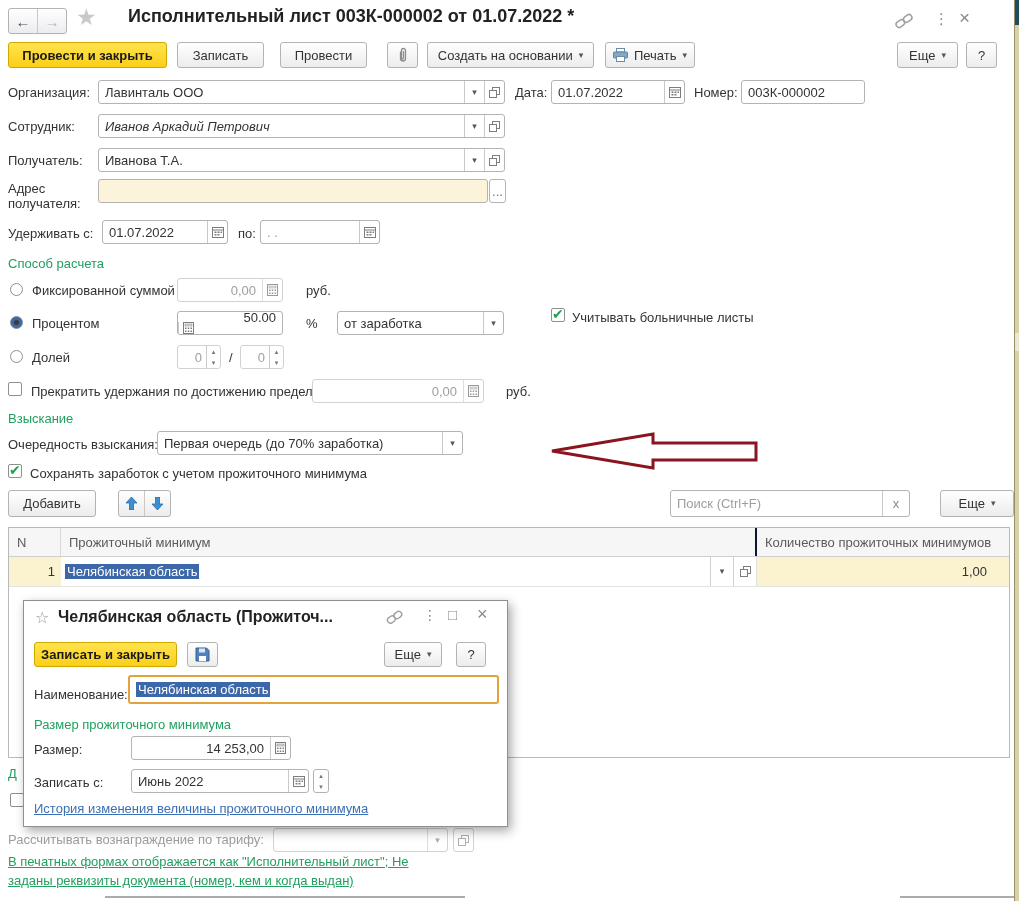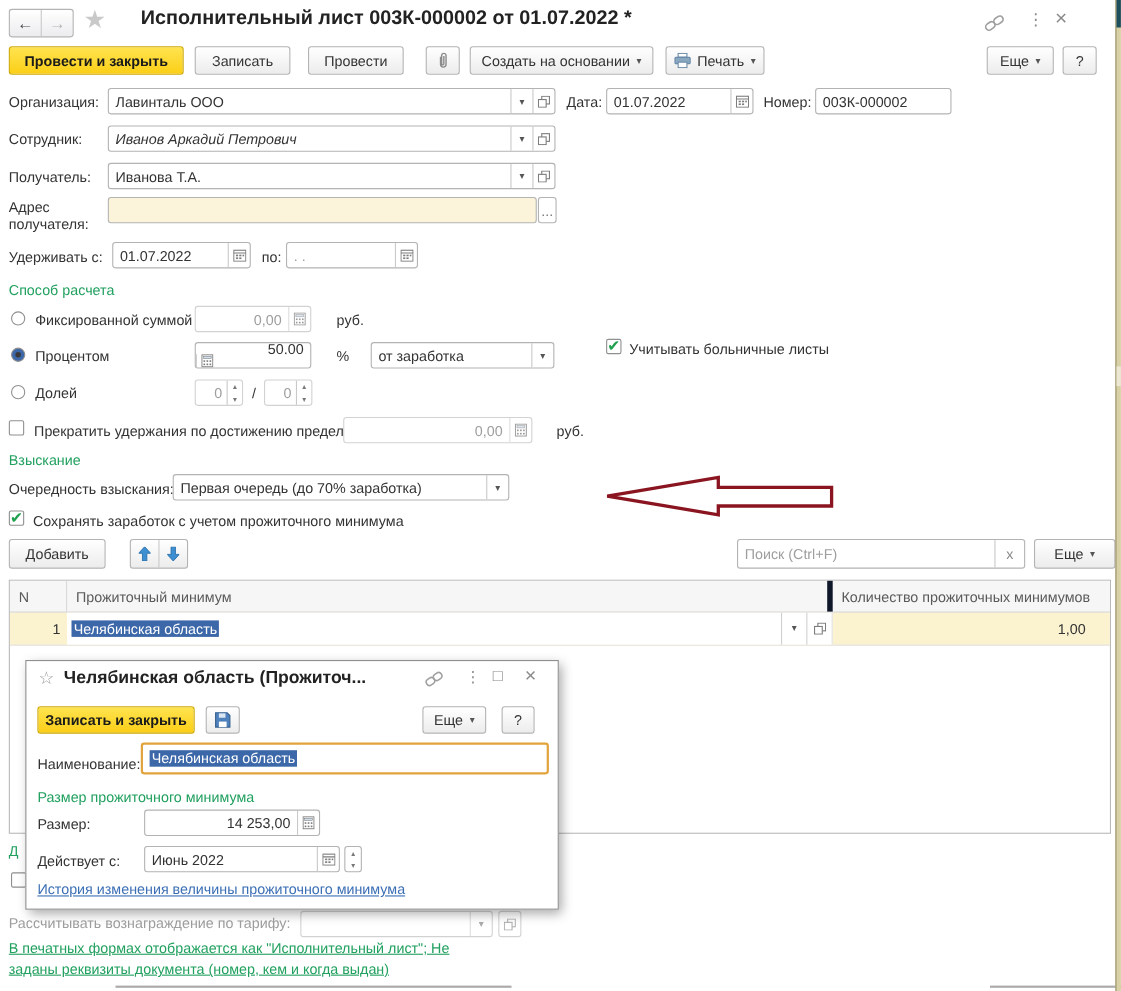--- a/index.html
+++ b/index.html
@@ -39,21 +39,21 @@
   .ic-max::after{content:"□";}
   .ic-star-f::after{content:"★";}
   .ic-star-o::after{content:"☆";}
   .ic-back::after{content:"←";}
   .ic-fwd::after{content:"→";}
   
   .tbl{position:absolute;left:8px;top:527px;width:1002px;height:231px;border:1px solid #b9b9b9;box-sizing:border-box;background:#fff;}
   .thead{display:flex;height:28px;background:#f6f6f6;border-bottom:1px solid #cfcfcf;color:#5a5a5a;}
   .th{display:flex;align-items:center;padding:0 8px;box-sizing:border-box;}
   .th1{width:52px;border-right:1px solid #d9d9d9;}
-  .th2{flex:1;border-right:5px solid #0f172a;}
+  .th2{flex:1;border-right:2px solid #0f172a;}
   .th3{width:252px;}
   .trow{display:flex;height:29px;background:#fbf2d0;border-bottom:1px solid #e3e3e3;}
   .td1{width:52px;display:flex;align-items:center;justify-content:flex-end;padding:0 6px;box-sizing:border-box;}
   .td2{flex:1;display:flex;align-items:stretch;background:#fff;border-right:1px solid #e0e0e0;}
   .td2 .txt{display:flex;align-items:center;padding:0 4px;flex:1;overflow:hidden;white-space:nowrap;}
   .td2 .bseg{width:22px;display:flex;align-items:center;justify-content:center;border-left:1px solid #d0d0d0;cursor:pointer;}
   .td3{width:252px;display:flex;align-items:center;justify-content:flex-end;padding:0 22px 0 8px;box-sizing:border-box;}
   .sel{background:#3c67a8;color:#fff;padding:0 2px;}
   
   .modal{position:absolute;left:23px;top:600px;width:485px;height:227px;background:#fff;border:1px solid #8f8f8f;
@@ -343,21 +343,21 @@
       <svg width="11" height="13" viewBox="0 0 11 13">
           <path d="M5.5 0 L11 6 H7.5 V13 H3.5 V6 H0 Z" fill="#3d8fd1" stroke="#2a6da8" stroke-width="0.8"></path>
         </svg>
     </div>
     <div style="width:25px;height:25px;display:flex;align-items:center;justify-content:center;border-left:1px solid #c9c9c9;">
       <svg width="11" height="13" viewBox="0 0 11 13" style="transform:rotate(180deg);">
           <path d="M5.5 0 L11 6 H7.5 V13 H3.5 V6 H0 Z" fill="#3d8fd1" stroke="#2a6da8" stroke-width="0.8"></path>
         </svg>
     </div>
   </div>
-  <div class="fld" style="left:670px;top:490px;width:262px;height:27px;">
+  <div class="fld" style="left:670px;top:490px;width:240px;height:27px;">
     <span class="val dim">Поиск (Ctrl+F)</span>
     <span class="seg" style="width:26px;color:#8a8a8a;">
         <span>x</span>
       </span>
   </div>
   <div class="btn" style="left:940px;top:490px;width:74px;height:27px;">
     <span>Еще</span>
       <span class="car"></span>
   </div>
 
@@ -465,21 +465,21 @@
               <rect x="4.75" y="5.5" width="1.5" height="1.5"></rect>
               <rect x="7.5" y="5.5" width="1.5" height="1.5"></rect>
               <rect x="2" y="8.5" width="1.5" height="1.5"></rect>
               <rect x="4.75" y="8.5" width="1.5" height="1.5"></rect>
               <rect x="7.5" y="8.5" width="1.5" height="1.5"></rect>
             </g>
           </svg>
         </span>
     </div>
 
-    <div class="lbl" style="left:10px;top:174px;">Действует с:</div>
+    <div class="lbl" style="left:10px;top:174px;">Записать с:</div>
     <div class="fld" style="left:107px;top:168px;width:178px;">
       <span class="val">Июнь 2022</span>
       <span class="seg">
           <svg width="12" height="12" viewBox="0 0 12 12">
             <rect x="0.5" y="1.5" width="11" height="10" fill="#fff" stroke="#7d7d7d"></rect>
             <line x1="0.5" y1="4" x2="11.5" y2="4" stroke="#7d7d7d"></line>
             <rect x="2.5" y="5.5" width="2" height="1.5" fill="#7d7d7d"></rect>
             <rect x="5.5" y="5.5" width="2" height="1.5" fill="#7d7d7d"></rect>
             <rect x="8.5" y="5.5" width="1.5" height="1.5" fill="#7d7d7d"></rect>
             <rect x="2.5" y="8" width="2" height="1.5" fill="#7d7d7d"></rect>

